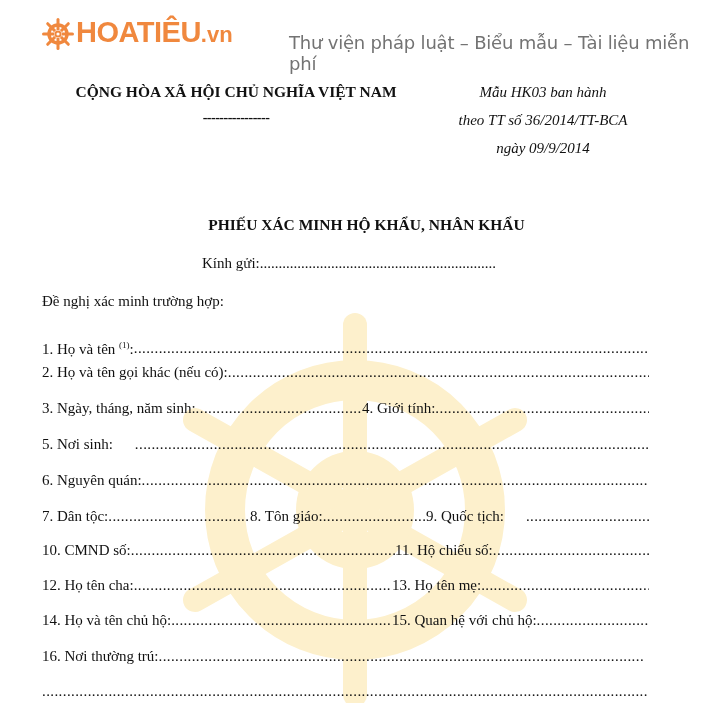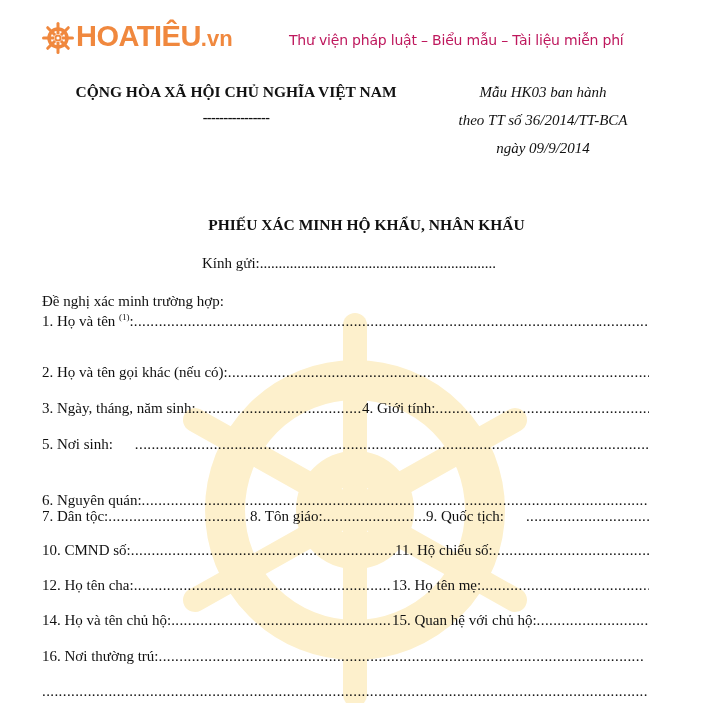--- a/index.html
+++ b/index.html
@@ -1,23 +1,23 @@
 <!DOCTYPE html>
 <html><head>
   <meta charset="utf-8">
   <style>
     html, body { margin: 0; padding: 0; background: #ffffff; }
     body { width: 717px; height: 703px; position: relative; overflow: hidden; font-family: "Liberation Serif", serif; color: #111; }
 
     .header-bar { position: absolute; left: 0; top: 0; width: 717px; height: 70px; }
     .logo { position: absolute; left: 42px; top: 16px; display: flex; align-items: center; }
     .logo-wheel { width: 32px; height: 32px; }
-    .logo-text { font-family: "Liberation Sans", sans-serif; font-weight: bold; color: #f0883e; font-size: 29px; letter-spacing: -0.5px; margin-left: 2px; line-height: 40px; }
+    .logo-text { font-family: "Liberation Sans", sans-serif; font-weight: bold; color: #f0883e; font-size: 29px; letter-spacing: -0.5px; margin-left: 2px; line-height: 32px; }
     .logo-text .vn { font-size: 22px; letter-spacing: 0; }
-    .tagline { position: absolute; left: 289px; top: 32px; font-family: "DejaVu Sans", sans-serif; font-size: 14px; color: #be185d; letter-spacing: -0.2px; }
+    .tagline { position: absolute; left: 289px; top: 32px; font-family: "DejaVu Sans", sans-serif; font-size: 18px; color: #737373; letter-spacing: -0.2px; }
 
     .watermark { position: absolute; left: 180px; top: 310px; width: 350px; height: 400px; z-index: 0; pointer-events: none; }
 
     .content { position: absolute; left: 0; top: 0; width: 717px; height: 703px; z-index: 1; }
 
     .nation { position: absolute; left: 66px; top: 78px; width: 340px; text-align: center; }
     .nation .l1 { font-weight: bold; font-size: 15.5px; line-height: 28px; }
     .nation .l2 { font-weight: bold; font-size: 15px; line-height: 28px; }
     .nation .l3 { font-weight: bold; font-size: 14px; line-height: 24px; letter-spacing: -0.5px; }
 
@@ -79,21 +79,21 @@
     <div>ngày 09/9/2014</div>
   </div>
 
   <div class="title">PHIẾU XÁC MINH HỘ KHẨU, NHÂN KHẨU</div>
   <div class="recipient">Kính gửi:...............................................................</div>
 
   <div class="row" style="top:293px;">
     <span class="lbl">Đề nghị xác minh trường hợp:</span>
   </div>
 
-  <div class="row" style="top:312px;align-items:flex-end;">
+  <div class="row" style="top:340px;">
     <span class="lbl"><span>1. Họ và tên </span><sup>(1)</sup><span>:</span></span>
     <span class="dots">........................................................................................................................................................................................................................................</span>
   </div>
 
   <div class="row" style="top:364px;">
     <span class="lbl">2. Họ và tên gọi khác (nếu có):</span>
     <span class="dots">........................................................................................................................................................................................................................................</span>
   </div>
 
   <div class="row" style="top:400px;">
@@ -105,21 +105,21 @@
       <span class="lbl"> 4. Giới tính:</span>
       <span class="dots">........................................................................................................................................................................................................................................</span>
     </span>
   </div>
 
   <div class="row" style="top:436px;gap:22px;">
     <span class="lbl">5. Nơi sinh:</span>
     <span class="dots">........................................................................................................................................................................................................................................</span>
   </div>
 
-  <div class="row" style="top:492px;justify-content:center;">
+  <div class="row" style="top:472px;justify-content:center;">
     <span class="lbl">6. Nguyên quán:</span>
     <span class="dots">........................................................................................................................................................................................................................................</span>
   </div>
 
   <div class="row" style="top:508px;">
     <span class="seg" style="width:208px;">
       <span class="lbl">7. Dân tộc:</span>
       <span class="dots">........................................................................................................................................................................................................................................</span>
     </span>
     <span class="seg" style="width:176px;">

